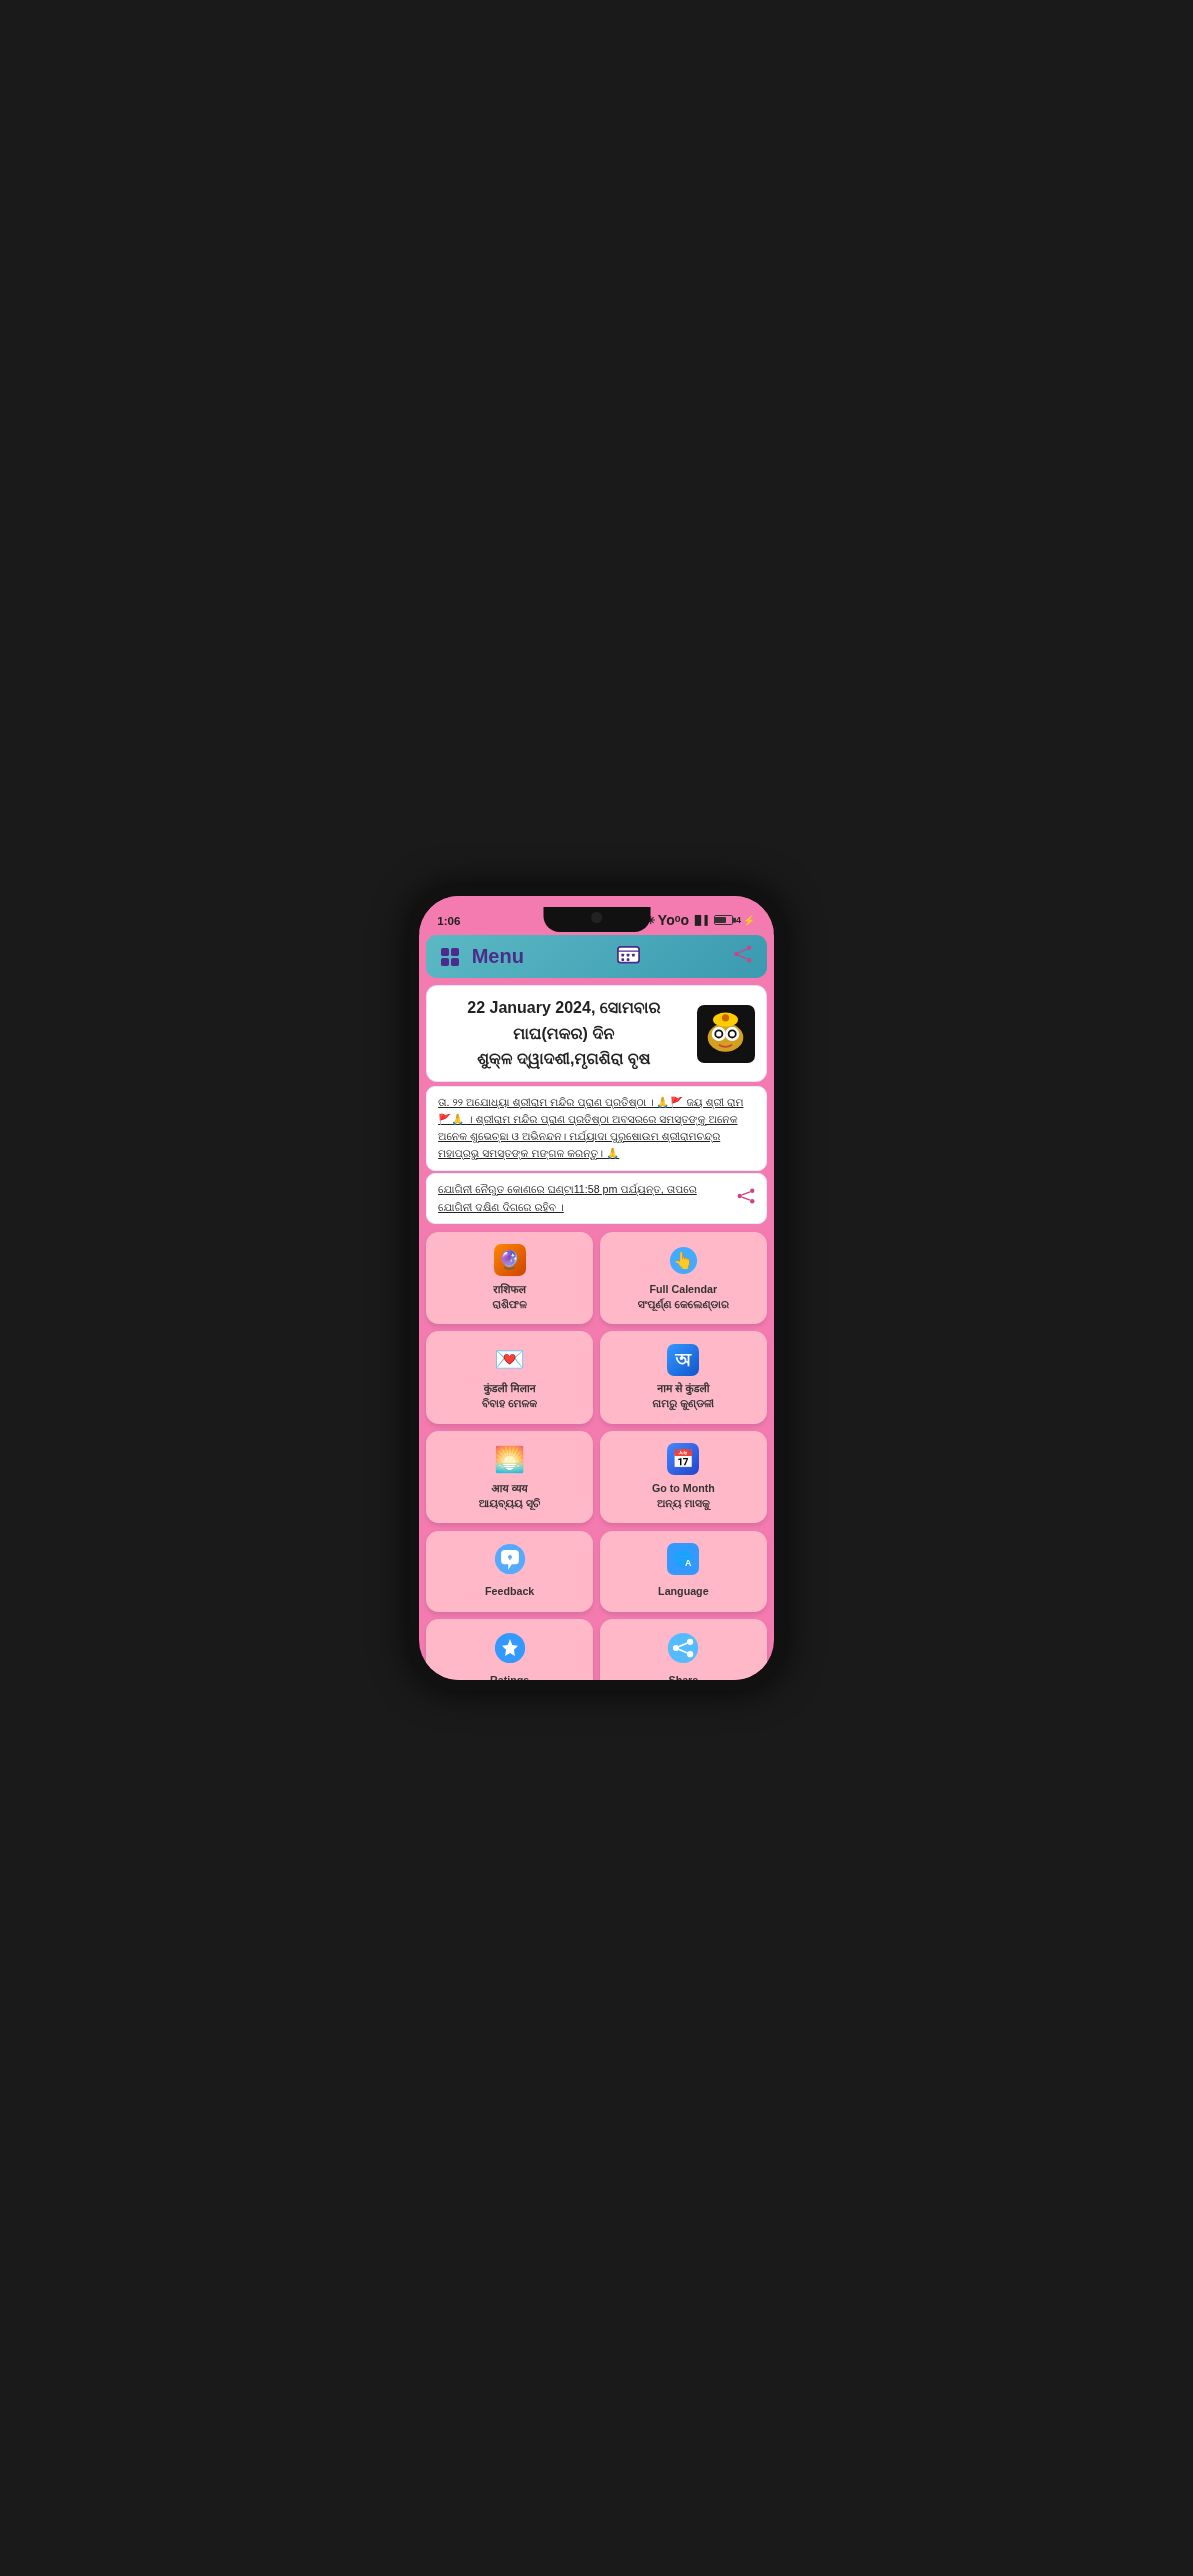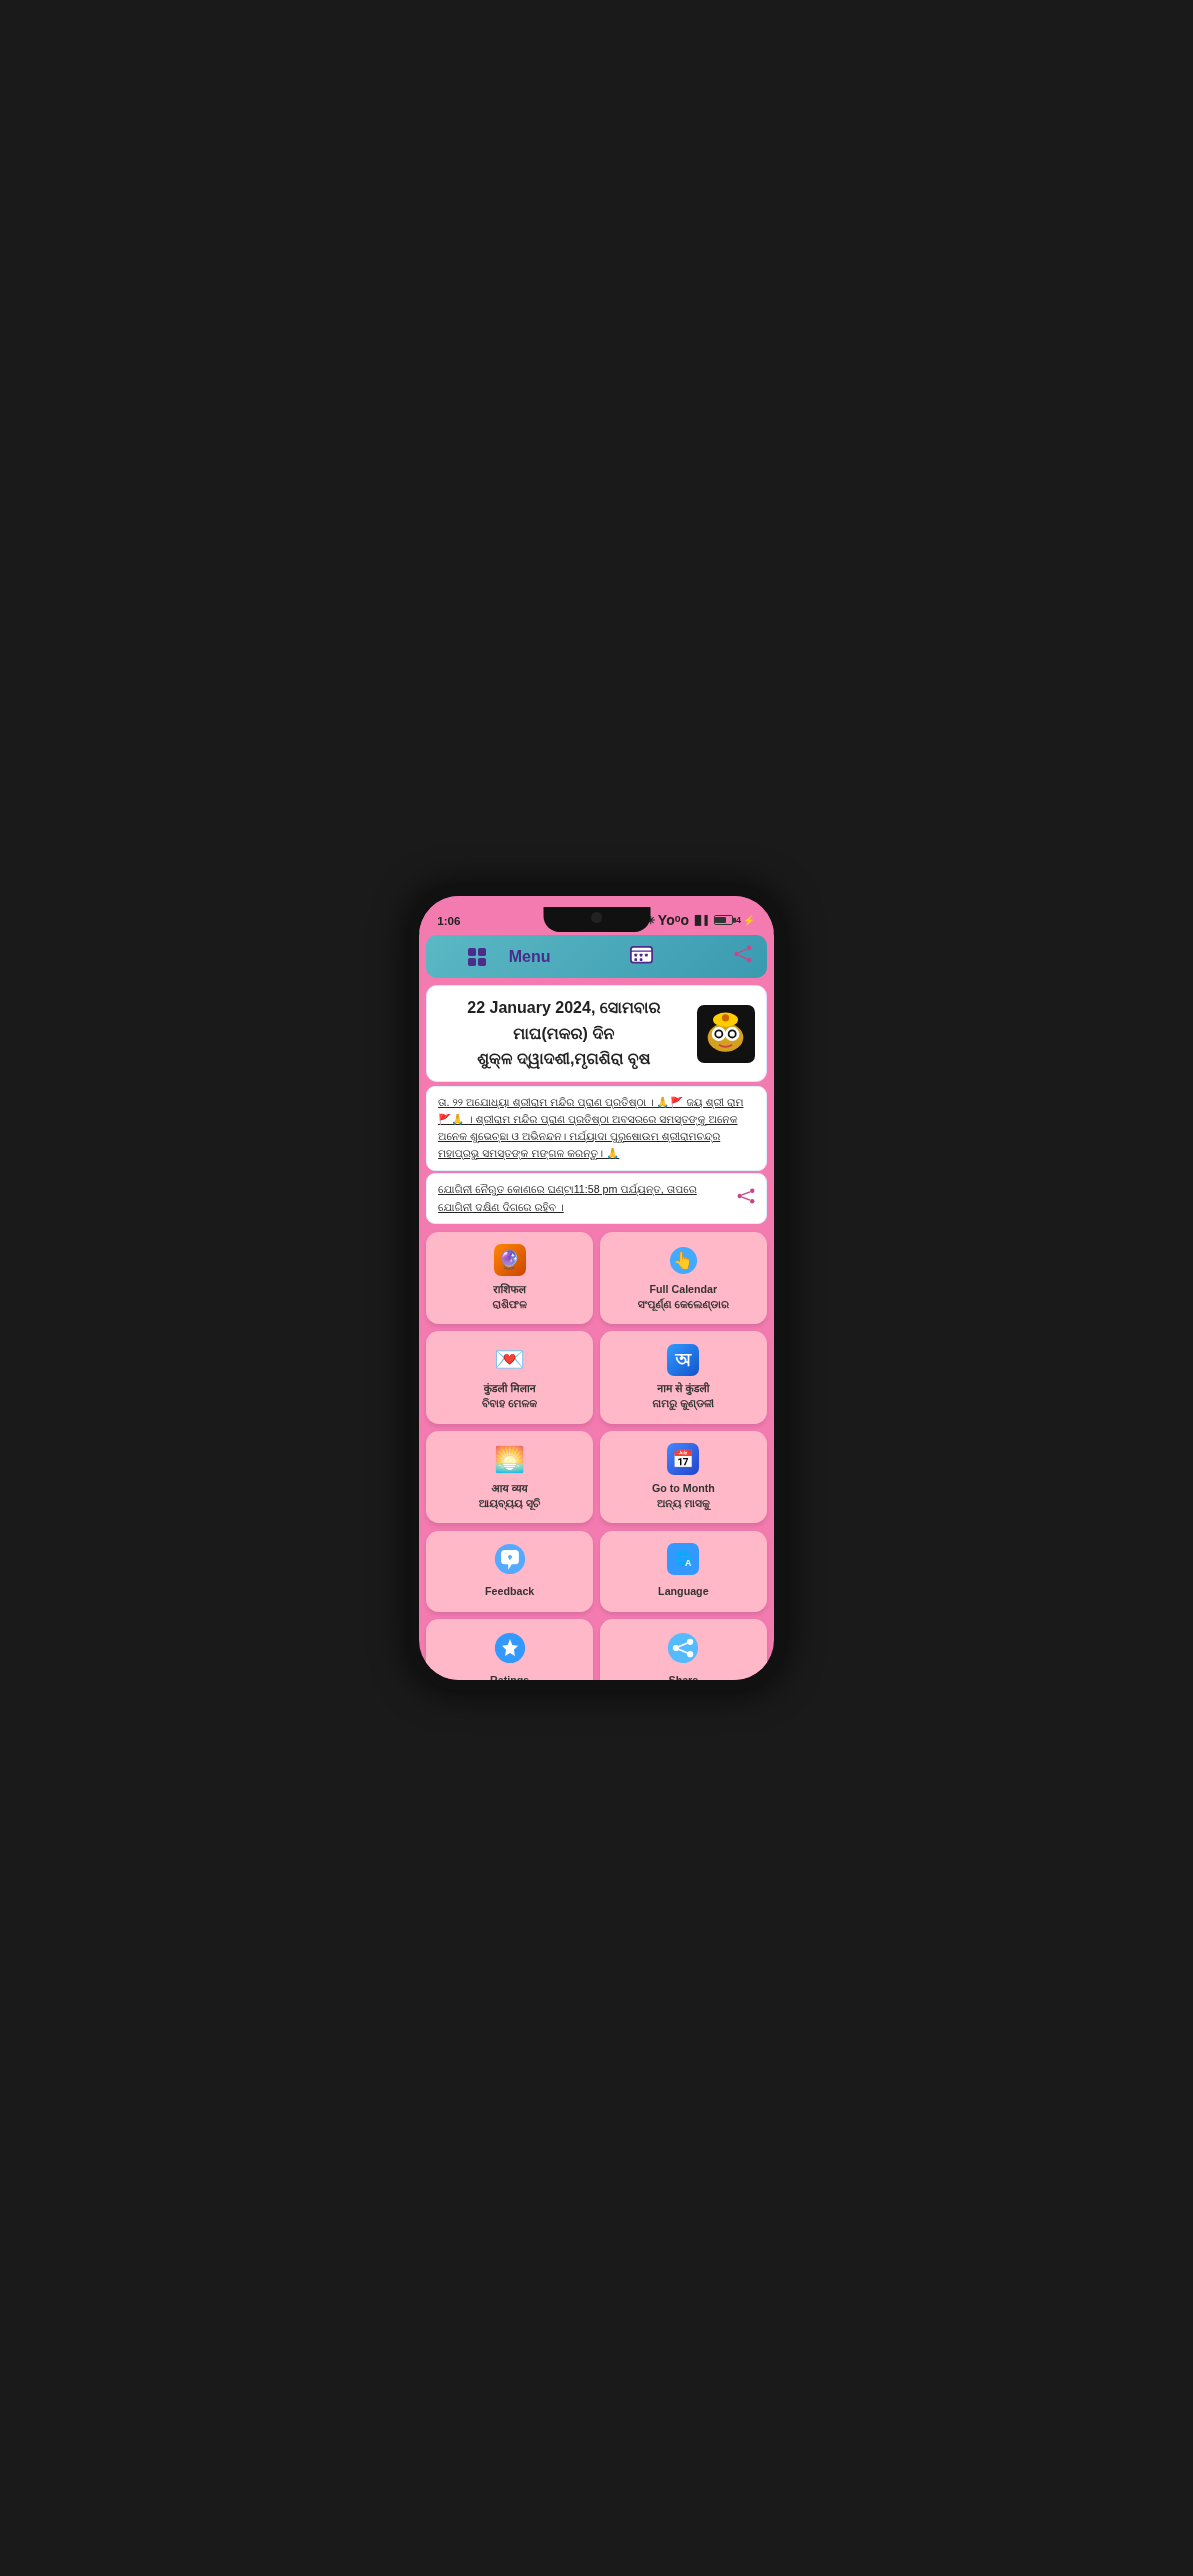--- a/index.html
+++ b/index.html
@@ -81,25 +81,24 @@
       margin: 3.6px 7.2px;
       border-radius: 10.7px;
       display: flex;
       align-items: center;
       justify-content: space-between;
       padding: 9px 14.3px;
     }
     .nav-menu {
       display: flex;
       align-items: center;
-      gap: 23px;
+      gap: 13px;
       color: #4a2d8a;
-      font-size: 16px;
+      font-size: 20px;
       font-weight: bold;
-      margin-left: 27px;
     }
     .menu-icon {
       display: grid;
       grid-template-columns: 1fr 1fr;
       gap: 1.8px;
       width: 18px;
       height: 18px;
     }
     .menu-icon span {
       background: #4a2d8a;

